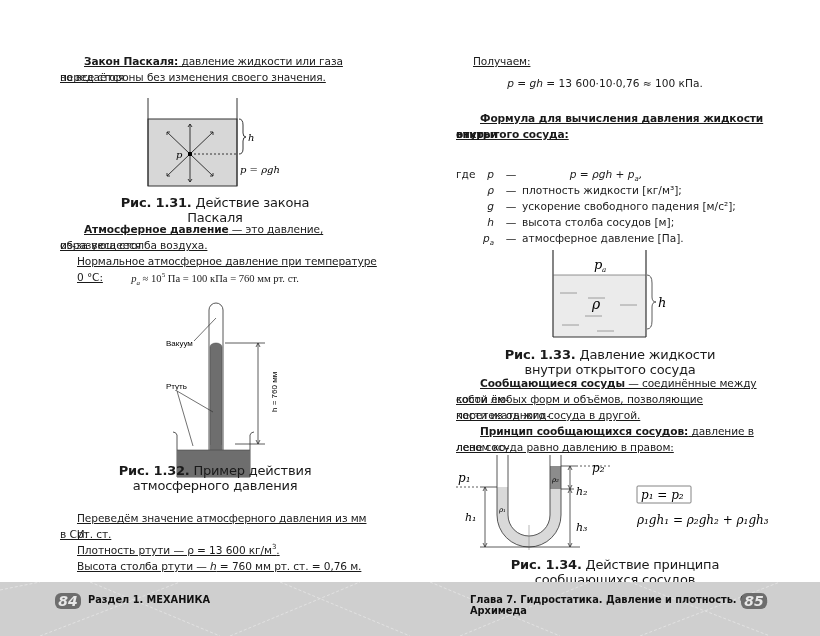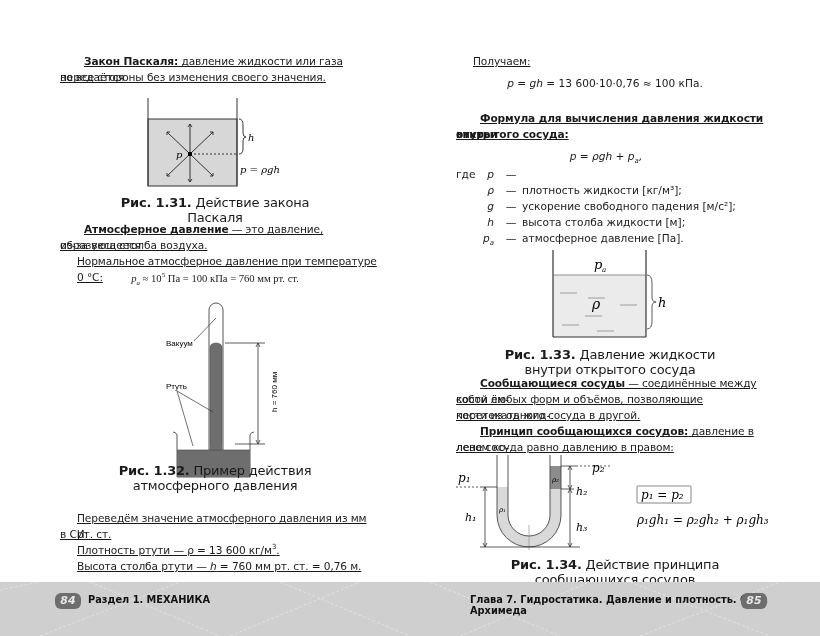--- a/index.html
+++ b/index.html
@@ -11,21 +11,21 @@
   .text { position: absolute; font-size: 10.6px; line-height: 16px; letter-spacing: -0.1px; text-decoration: underline; }
   .indent { text-indent: 24px; }
   .bold { font-weight: bold; }
   .formula { position: absolute; font-size: 10.6px; text-align: center; }
   .italic { font-style: italic; }
   .caption { position: absolute; font-size: 13px; text-align: center; letter-spacing: -0.2px; }
   .caption b { font-weight: bold; }
   .footer { position: absolute; top: 582px; height: 54px; width: 410px; background: #cfcfcf; overflow: hidden; }
   .footer svg.bg { position: absolute; left: 0; top: 0; }
   .badge { position: absolute; top: 11px; width: 26px; height: 16px; background: #6d6d6d; border-radius: 6px;
-           color: #e8e8e8; font-size: 11px; font-weight: bold; text-align: center; line-height: 16px; font-style: italic; }
+           color: #e8e8e8; font-size: 14px; font-weight: bold; text-align: center; line-height: 16px; font-style: italic; }
   .footer-title { position: absolute; top: 12px; font-size: 9.8px; font-weight: bold; color: #111; }
   .deftable { position: absolute; font-size: 10.6px; line-height: 16px; }
   .deftable .row { display: flex; }
   .deftable .c1 { width: 28px; text-align: right; padding-right: 6px; font-style: italic; }
   .deftable .c0 { width: 16px; }
   .deftable .c2 { width: 22px; text-align: center; }
   sup { font-size: 7px; vertical-align: super; line-height: 0; }
   sub { font-size: 7px; vertical-align: sub; line-height: 0; }
 </style>
 </head>
@@ -131,21 +131,21 @@
 
 <div class="page right">
 
   <div class="text" style="left:63px; top:53px;">Получаем:</div>
   <div class="formula" style="left:40px; top:77px; width:310px;">
     <span class="italic">p = gh</span><span> = 13 600·10·0,76 ≈ 100 кПа.</span>
   </div>
 
   <div class="text indent bold" style="left:46px; top:110px; width:312px;">Формула для вычисления давления жидкости внутри</div>
   <div class="text bold" style="left:46px; top:126px; width:312px;">открытого сосуда:</div>
-  <div class="formula italic" style="left:40px; top:150px; width:312px;">
+  <div class="formula italic" style="left:40px; top:168px; width:312px;">
     <span>p = ρgh + p</span><sub>а</sub><span>,</span>
   </div>
 
   <div class="deftable" style="left:46px; top:166px;">
     <div class="row">
       <span class="c0">где</span>
       <span class="c1"><span>p</span><sub></sub></span>
       <span class="c2">—</span>
     </div>
     <div class="row">
@@ -157,21 +157,21 @@
     <div class="row">
       <span class="c0"></span>
       <span class="c1"><span>g</span><sub></sub></span>
       <span class="c2">—</span>
       <span>ускорение свободного падения [м/с²];</span>
     </div>
     <div class="row">
       <span class="c0"></span>
       <span class="c1"><span>h</span><sub></sub></span>
       <span class="c2">—</span>
-      <span>высота столба жидкости [м];</span>
+      <span>высота столба сосудов [м];</span>
     </div>
     <div class="row">
       <span class="c0"></span>
       <span class="c1"><span>p</span><sub>а</sub></span>
       <span class="c2">—</span>
       <span>атмосферное давление [Па].</span>
     </div>
   </div>
 
   <svg style="position:absolute; left:140px; top:250px;" width="150" height="92">

